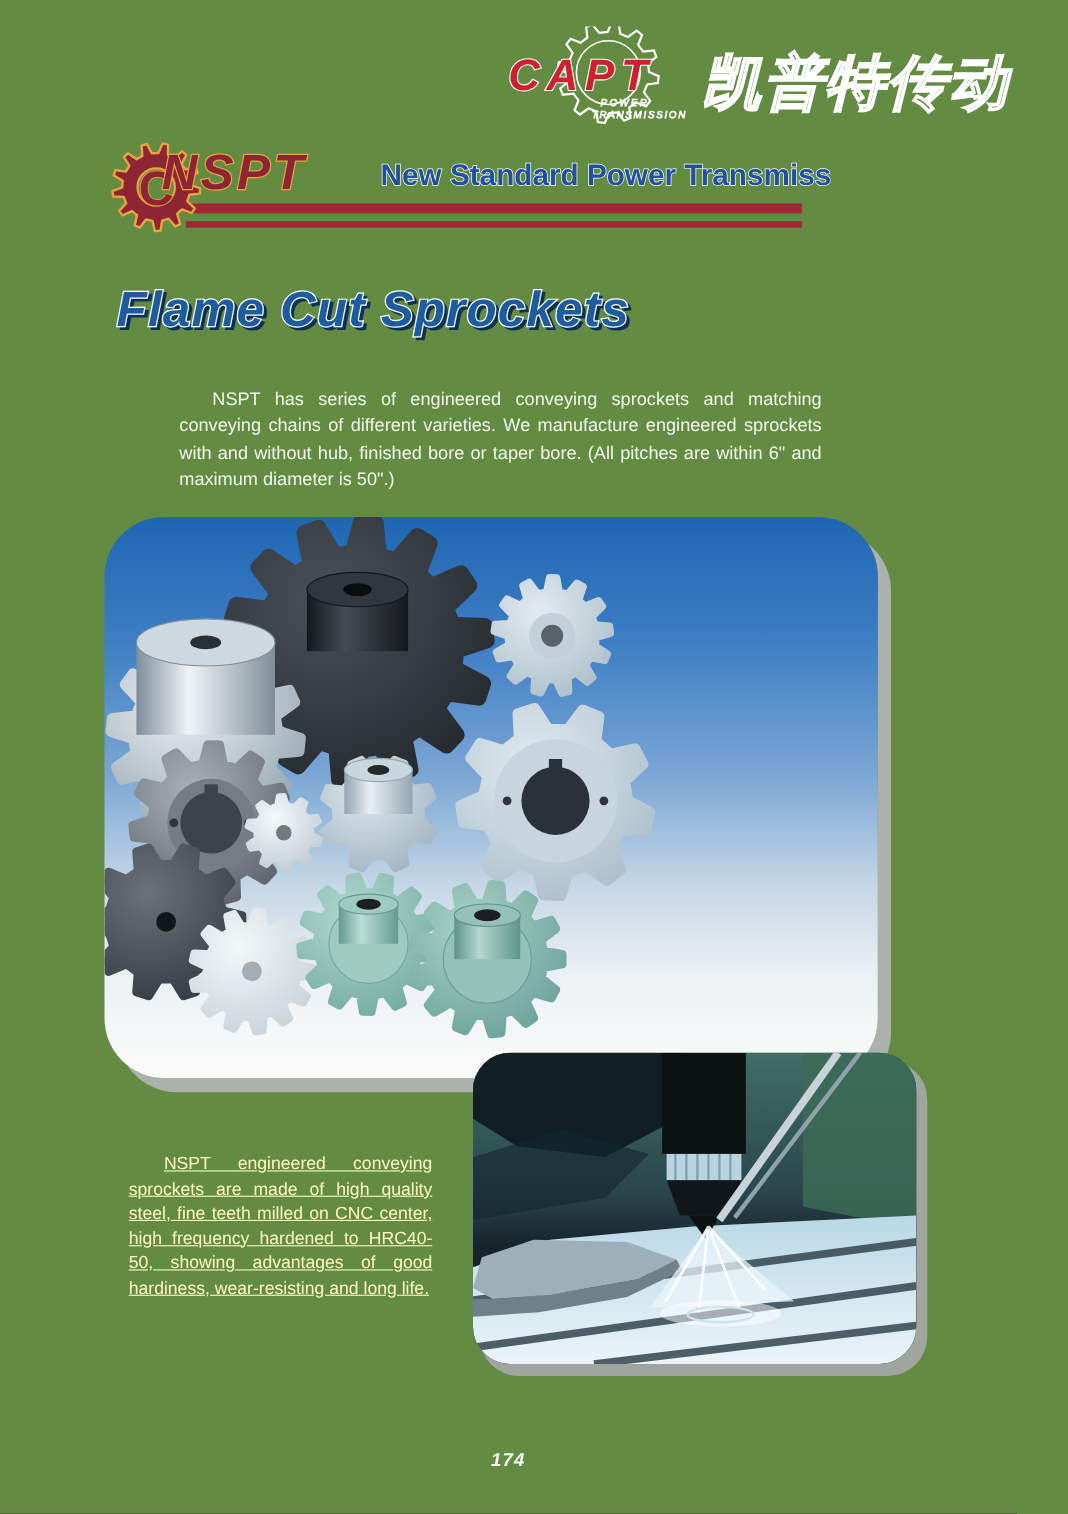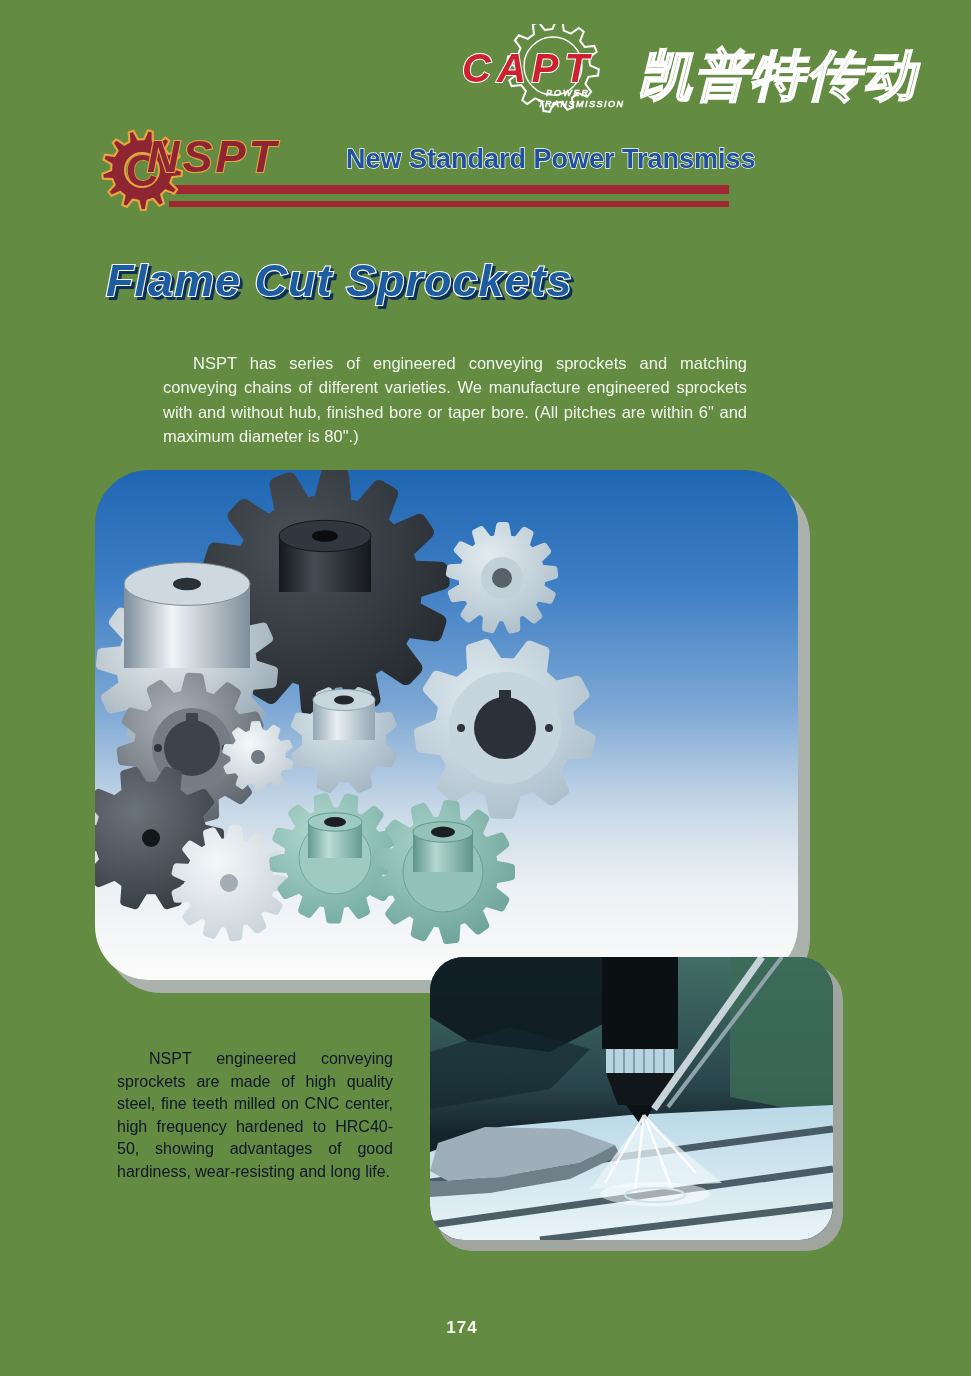--- a/index.html
+++ b/index.html
@@ -8,39 +8,39 @@
   .page svg text{font-family:"Liberation Sans",sans-serif;}
 
   
   .capt-block{position:absolute;left:452px;top:24px;width:470px;height:96px;text-align:center;}
   .nspt-block{position:absolute;left:95px;top:120px;width:660px;height:100px;}
   .title-block{position:absolute;left:96px;top:244px;width:540px;height:76px;}
 
   
   .intro{position:absolute;left:163px;top:334px;width:584px;color:#f3f6ed;
          font-size:16.5px;line-height:24.5px;text-align:justify;text-indent:30px;}
-  .desc{position:absolute;left:117px;top:1032px;width:276px;color:#0f172a;
-        font-size:16px;line-height:22.5px;text-align:justify;text-indent:32px;}
+  .desc{position:absolute;left:117px;top:1032px;width:276px;color:#fef9c3;
+        font-size:16px;line-height:22.5px;text-align:justify;text-indent:32px;text-decoration:underline;}
 
   
   .fig-sprockets{position:absolute;left:95px;top:470px;width:703px;height:510px;
      border-radius:54px;overflow:hidden;
      background:linear-gradient(180deg,#1f66b2 0%,#3d7ec4 22%,#7ba6d4 46%,
                 #c6d7e6 66%,#edf1f4 82%,#fbfbfa 100%);
      box-shadow:12px 13px 0 #abb1ad;}
   .fig-sprockets svg{display:block;width:703px;height:510px;}
 
   
   .fig-cnc{position:absolute;left:430px;top:957px;width:403px;height:283px;
      border-radius:34px;overflow:hidden;background:#20363c;
      box-shadow:8px 9px 0 2px #a0a69f;}
   .fig-cnc svg{display:block;width:403px;height:283px;}
 
   .page-number{position:absolute;left:436px;top:1318px;width:52px;text-align:center;
-     color:#f5f7f0;font-weight:bold;font-size:17px;letter-spacing:1px;}
+     color:#f5f7f0;font-weight:bold;font-size:17px;letter-spacing:1px;font-style:italic;}
 </style>
 </head>
 <body>
 
 <div class="page">
 
   <div class="capt-block">
     <svg viewBox="0 0 470 96" width="470" height="96">
       <path fill="none" stroke="#ffffff" stroke-width="2" d="M138.0 41.4L146.9 45.3L146.0 51.5L136.4 52.8L133.4 59.9L139.1 67.8L135.2 72.7L126.2 69.1L120.1 73.7L121.1 83.4L115.3 85.7L109.3 78.1L101.6 79.0L97.7 87.9L91.5 87.0L90.2 77.4L83.1 74.4L75.2 80.1L70.3 76.2L73.9 67.2L69.3 61.1L59.6 62.1L57.3 56.3L64.9 50.3L64.0 42.6L55.1 38.7L56.0 32.5L65.6 31.2L68.6 24.1L62.9 16.2L66.8 11.3L75.8 14.9L81.9 10.3L80.9 0.6L86.7 -1.7L92.7 5.9L100.4 5.0L104.3 -3.9L110.5 -3.0L111.8 6.6L118.9 9.6L126.8 3.9L131.7 7.8L128.1 16.8L132.7 22.9L142.4 21.9L144.7 27.7L137.1 33.7Z"></path>
       <circle cx="101" cy="42" r="29" fill="none" stroke="#ffffff" stroke-width="1.4"></circle>
@@ -63,21 +63,21 @@
     </svg>
   </div>
 
   <div class="title-block">
     <svg viewBox="0 0 540 76" width="540" height="76">
       <text x="13" y="55" font-size="45" font-weight="bold" font-style="italic" letter-spacing="1" fill="#0e3158" stroke="#0e3158" stroke-width="2" paint-order="stroke">Flame Cut Sprockets</text>
       <text x="10" y="52" font-size="45" font-weight="bold" font-style="italic" letter-spacing="1" fill="#1d5c9e" stroke="#ffffff" stroke-width="2.2" paint-order="stroke">Flame Cut Sprockets</text>
     </svg>
   </div>
 
-  <p class="intro">NSPT has series of engineered conveying sprockets and matching conveying chains of different varieties. We manufacture engineered sprockets with and without hub, finished bore or taper bore. (All pitches are within 6" and maximum diameter is 80".)</p>
+  <p class="intro">NSPT has series of engineered conveying sprockets and matching conveying chains of different varieties. We manufacture engineered sprockets with and without hub, finished bore or taper bore. (All pitches are within 6" and maximum diameter is 50".)</p>
 
   <div class="fig-sprockets">
     <svg id="gears-svg" viewBox="0 0 703 510">
         <defs>
           <radialGradient id="gr0" cx="0.38" cy="0.3" r="0.85">
             <stop offset="0" stop-color="#4a5158"></stop>
             <stop offset="1" stop-color="#22262b"></stop>
           </radialGradient>
           <linearGradient id="cg0">
             <stop offset="0" stop-color="#15181b"></stop>

